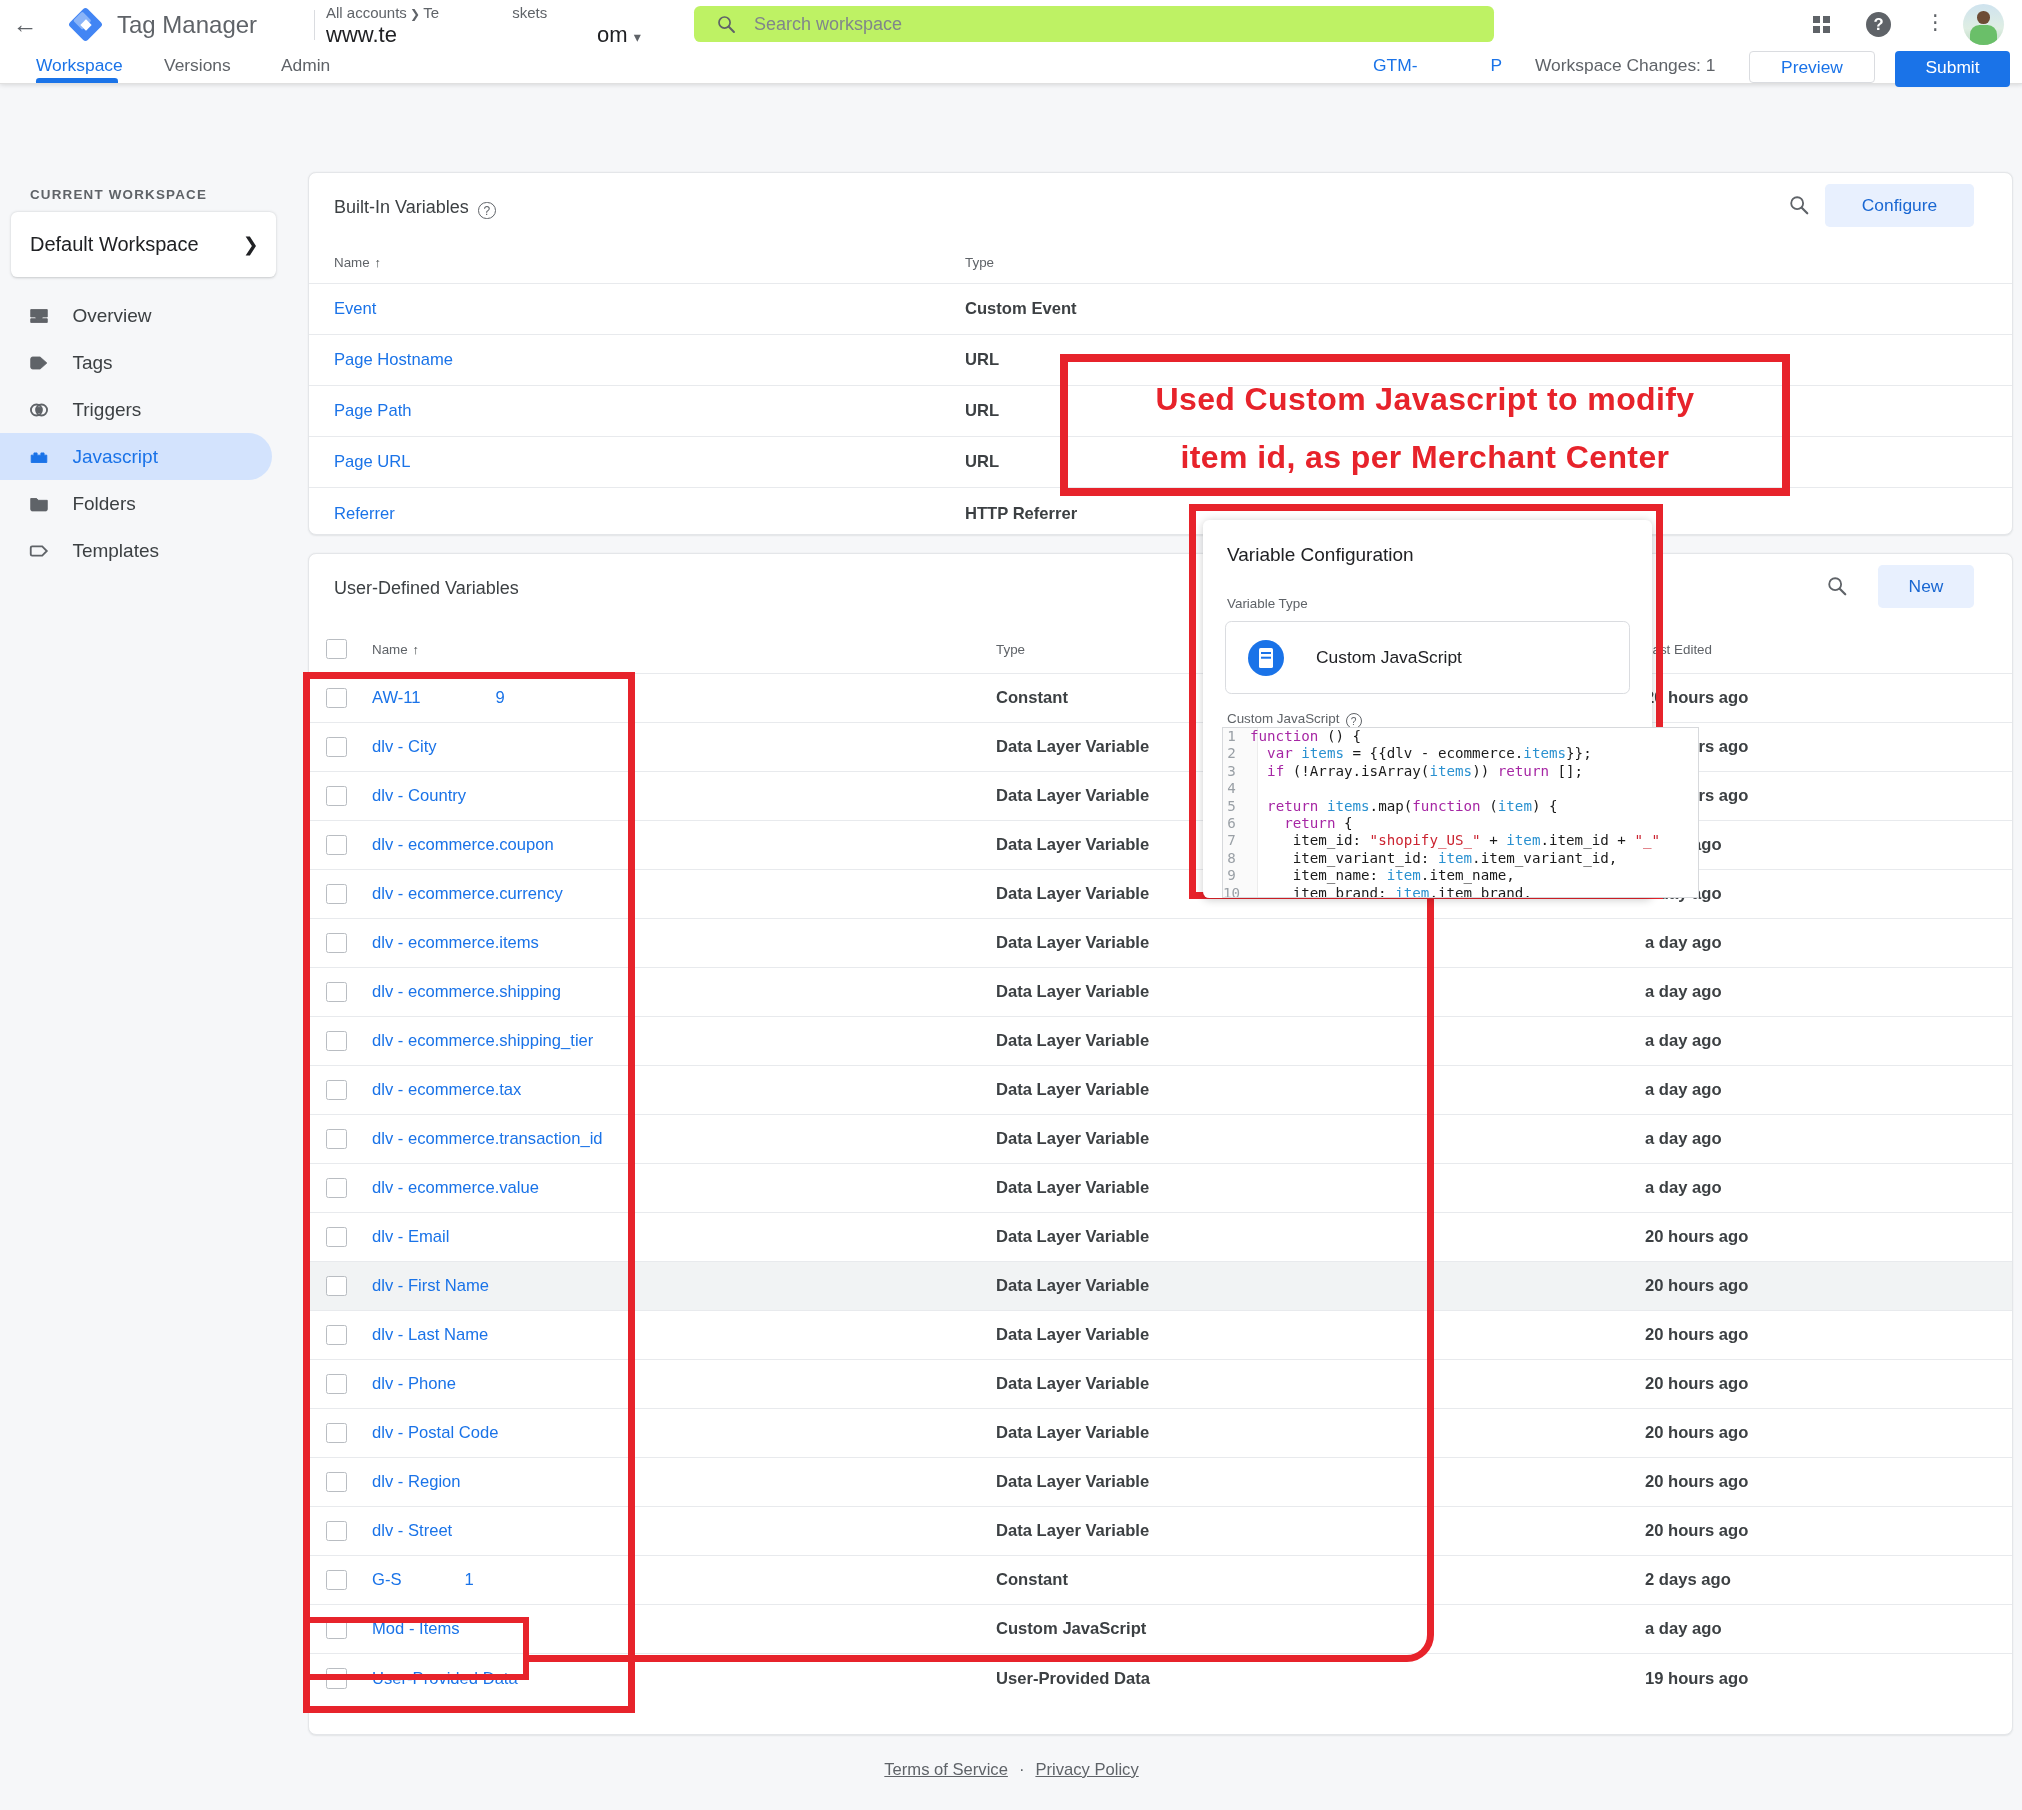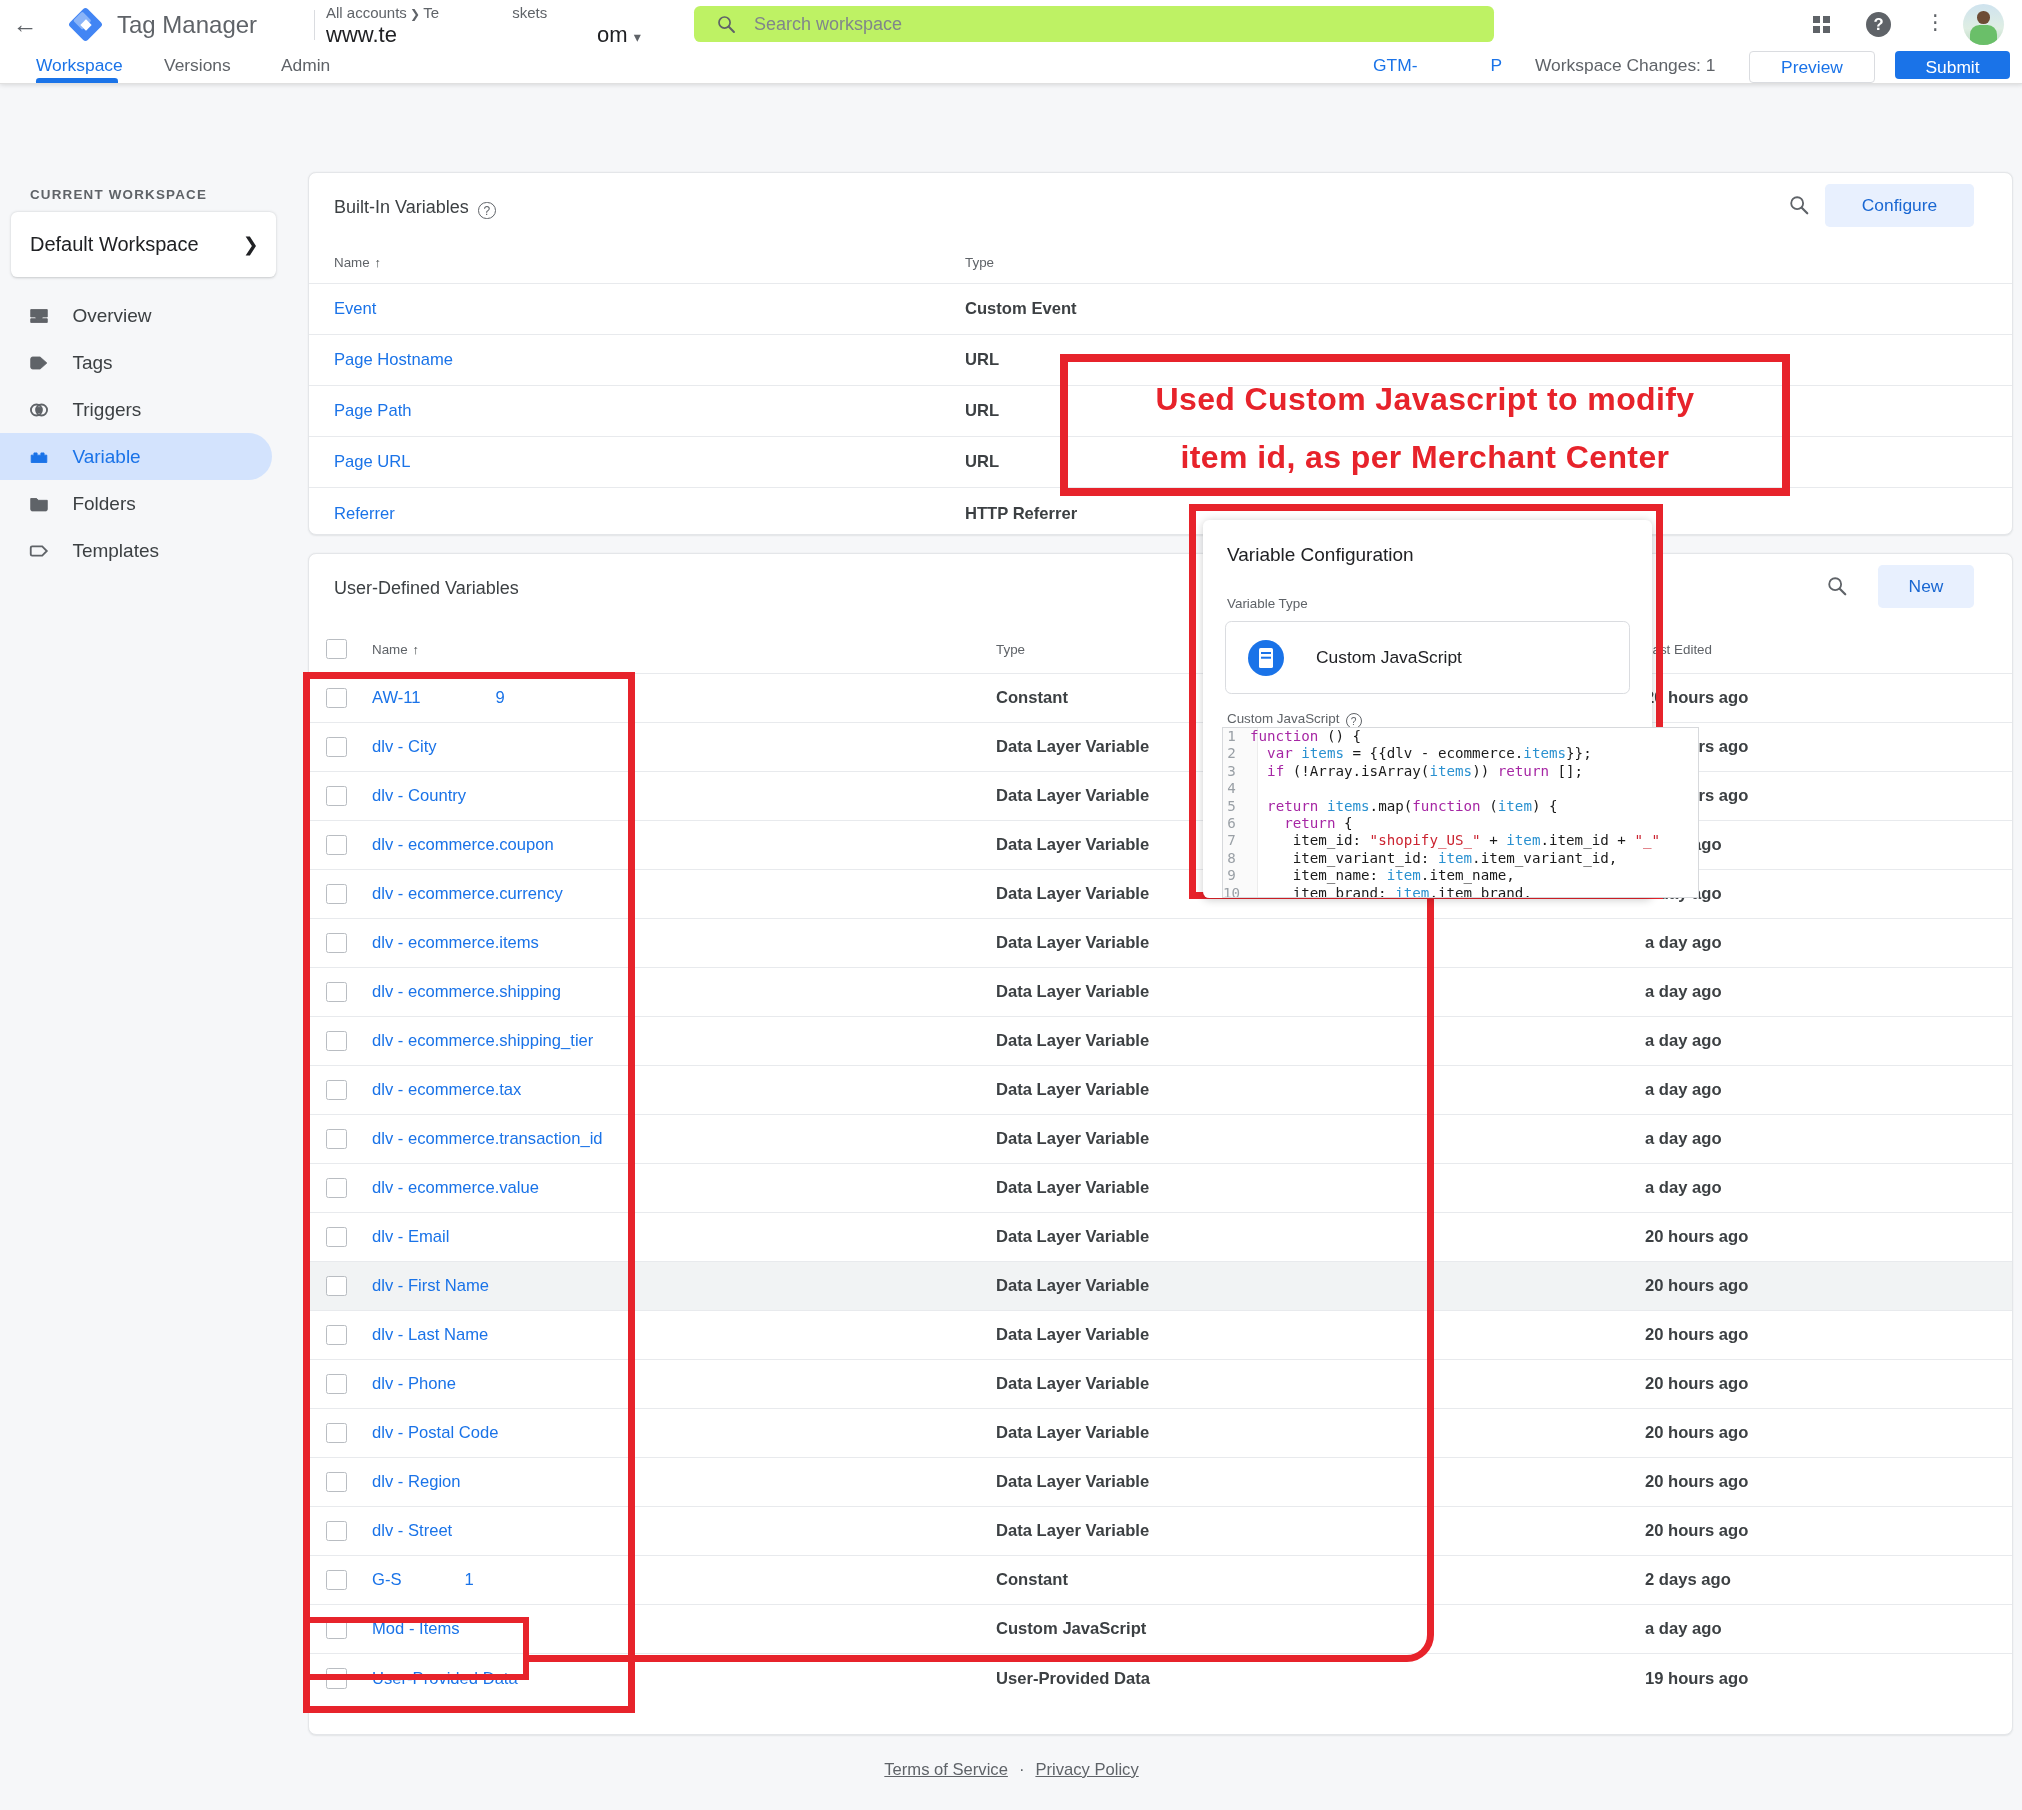--- a/index.html
+++ b/index.html
@@ -39,21 +39,21 @@
 
   
   .tabsbar { position:absolute; left:0; top:49px; width:2023px; height:35px; background:#fff; z-index:19; border-bottom:0.8px solid #e0e0e0; box-shadow:0 2.4px 4.7px rgba(0,0,0,.13); }
   .tab { position:absolute; top:0; height:35px; line-height:33px; font-size:17.4px; color:#5f6368; cursor:pointer; }
   .tab.active { color:#1a73e8; }
   .tab-underline { position:absolute; left:36px; bottom:0; width:82px; height:4.7px; background:#1a73e8; border-radius:3.2px 3.2px 0 0; }
   .gtm-id { position:absolute; left:1373px; top:0; height:35px; line-height:33px; font-size:17.4px; color:#1a73e8; cursor:pointer; }
   .gtm-id .gapg { display:inline-block; width:73px; }
   .ws-changes { position:absolute; left:1535px; top:0; height:35px; line-height:33px; font-size:17.4px; color:#5f6368; }
   .btn-preview { position:absolute; left:1749px; top:1.6px; width:126px; height:32px; background:#fff; border:0.8px solid #dadce0; border-radius:4px; color:#1a73e8; font-size:17.4px; font-weight:500; text-align:center; line-height:30px; cursor:pointer; }
-  .btn-submit { position:absolute; left:1895px; top:1.6px; width:115px; height:28px; background:#1a73e8; border-radius:4px; color:#fff; font-size:17.4px; font-weight:500; text-align:center; line-height:32px; cursor:pointer; }
+  .btn-submit { position:absolute; left:1895px; top:1.6px; width:115px; height:36px; background:#1a73e8; border-radius:4px; color:#fff; font-size:17.4px; font-weight:500; text-align:center; line-height:32px; cursor:pointer; }
 
   
   .sidebar { position:absolute; left:0; top:84px; width:300px; height:1727px;margin-top:24px; }
   .cw-label { position:absolute; left:30px; top:79px; font-size:13.4px; letter-spacing:1.2px; color:#5f6368; font-weight:bold; }
   .ws-card { position:absolute; left:11px; top:104px; width:265px; height:65px; background:#fff; border-radius:6.3px; box-shadow:0 0.8px 2.4px rgba(60,64,67,.25); display:flex; align-items:center; cursor:pointer; }
   .ws-card .ws-name { margin-left:19px; font-size:20px; font-weight:500; color:#202124; }
   .ws-card .ws-chev { margin-left:auto; margin-right:17.4px; font-size:19px; color:#202124; }
   .nav { position:absolute; left:0; top:184px; width:300px; }
   .nav-item { position:relative; height:47px; display:flex; align-items:center; cursor:pointer; width:272px; }
   .nav-item.active { background:#d3e3fd; border-radius:0 24px 24px 0; }
@@ -196,21 +196,21 @@
             <circle cx="9.2" cy="12" r="6" fill="none" stroke-width="2"></circle>
             <circle cx="14.8" cy="12" r="6" fill="none" stroke-width="2"></circle>
             <circle cx="12" cy="12" r="3.4" stroke="none"></circle>
           </svg>
           <span class="lbl">Triggers</span>
         </div>
         <div class="nav-item active">
           <svg class="ic" viewBox="0 0 24 24" fill="#1a73e8" stroke="#1a73e8">
             <path d="M3.5 10h3V7.6h3.4V10h4.2V7.6h3.4V10h3v8h-17z"></path>
           </svg>
-          <span class="lbl">Variable</span>
+          <span class="lbl">Javascript</span>
         </div>
         <div class="nav-item">
           <svg class="ic" viewBox="0 0 24 24" fill="#5f6368" stroke="#5f6368">
             <path d="M3 6h6.4l2 2H21v10a1.5 1.5 0 0 1-1.5 1.5h-15A1.5 1.5 0 0 1 3 18z"></path>
           </svg>
           <span class="lbl">Folders</span>
         </div>
         <div class="nav-item">
           <svg class="ic" viewBox="0 0 24 24" fill="#5f6368" stroke="#5f6368">
             <path d="M4.5 7h11l5 5-5 5h-11A1.5 1.5 0 0 1 3 15.5v-7A1.5 1.5 0 0 1 4.5 7z" fill="none" stroke-width="2"></path>

